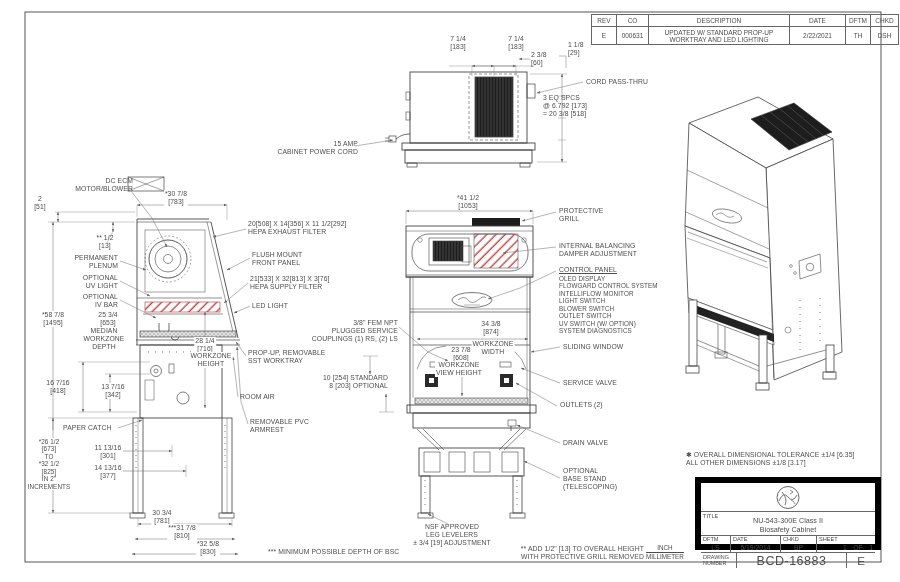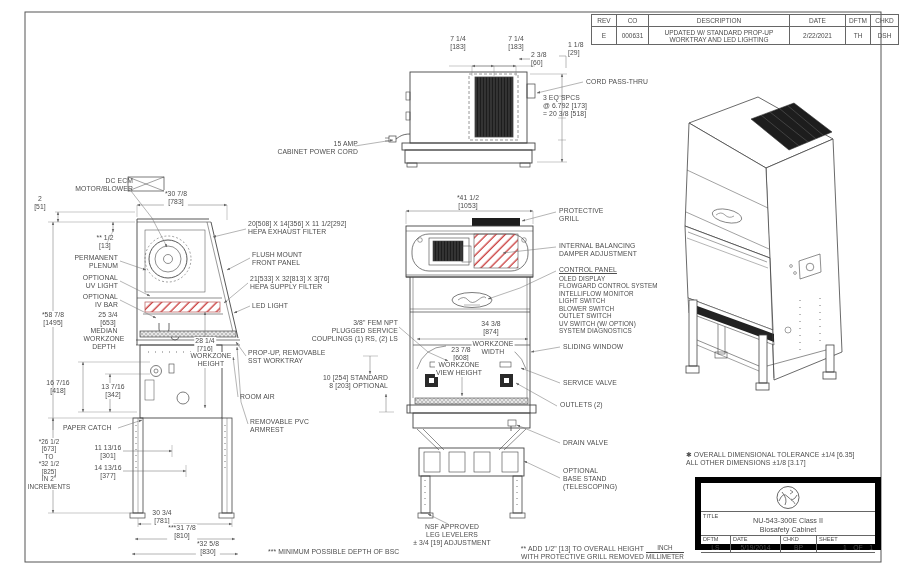--- a/index.html
+++ b/index.html
@@ -485,15 +485,27 @@
       </div>
       <div class="cell" style="flex:1">
         <span class="tag">SHEET</span>
         <div class="sheetrow">
           <span>1</span>
           <span>OF</span>
           <span>1</span>
         </div>
       </div>
     </div>
+    <div id="tb-num">
+      <div class="cell" style="width:36px;justify-content:flex-start">
+        <span class="dn-tag">DRAWING
+NUMBER</span>
+      </div>
+      <div class="cell" style="flex:1">
+        <span class="dn-val">BCD-16883</span>
+      </div>
+      <div class="cell" style="width:28px">
+        <span class="dn-rev">E</span>
+      </div>
+    </div>
   </div>
 
 </div>
 
 </body></html>

